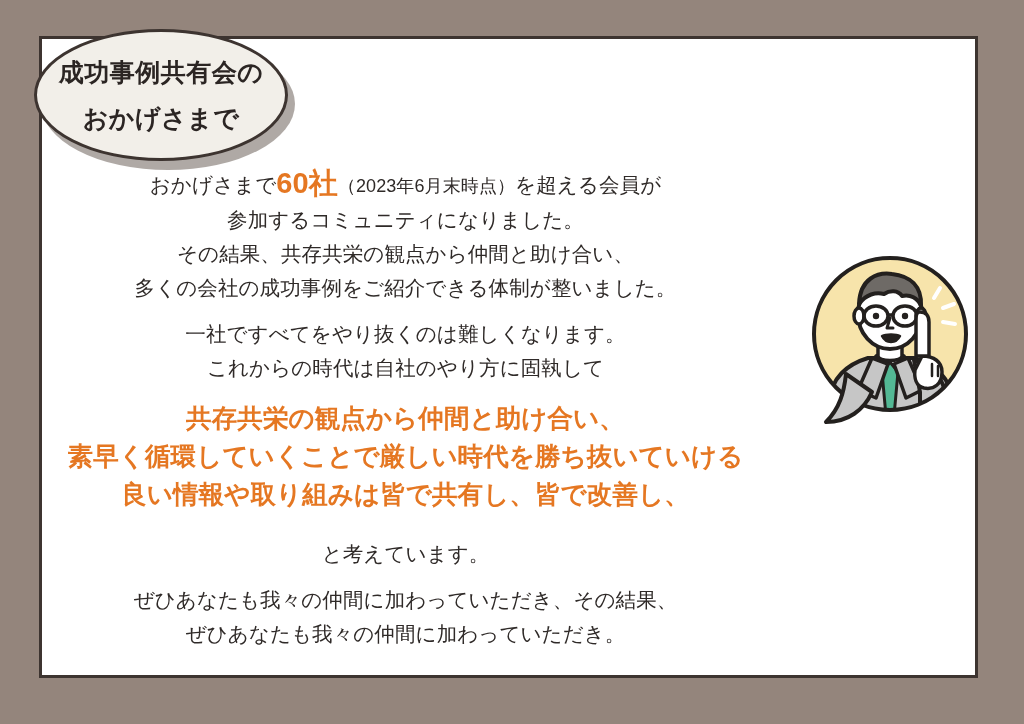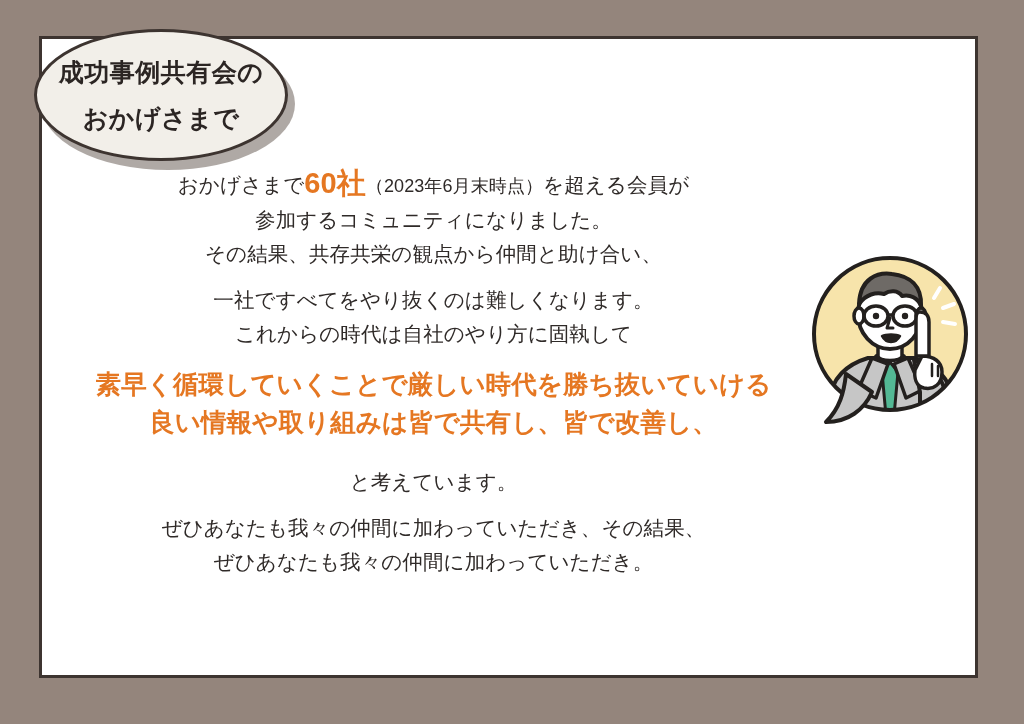--- a/index.html
+++ b/index.html
@@ -73,21 +73,21 @@
     font-size: 25px;
     font-weight: bold;
     letter-spacing: .5px;
     line-height: 1.12;
     white-space: nowrap;
   }
 
   
   #body-text {
     position: absolute;
-    left: 52px;
+    left: 24px;
     top: 166px;
     width: 780px;
     text-align: center;
     color: #2f2a28;
   }
   .para {
     margin: 0;
   }
   .para .line {
     display: block;
@@ -145,28 +145,30 @@
       <span>おかげさまで</span>
     </div>
   </div>
 
   <div id="body-text">
 
     <p class="para block-a">
       <span class="line"><span>おかげさまで</span><span class="hl-count">60社</span><span class="note">（2023年6月末時点）</span><span>を超える会員が</span></span>
       <span class="line">参加するコミュニティになりました。</span>
       <span class="line">その結果、共存共栄の観点から仲間と助け合い、</span>
+      <span class="line">多くの会社の成功事例をご紹介できる体制が整いました。</span>
     </p>
 
     <p class="para block-b">
       <span class="line">一社ですべてをやり抜くのは難しくなります。</span>
       <span class="line">これからの時代は自社のやり方に固執して</span>
     </p>
 
     <p class="para block-c">
+      <span class="line">共存共栄の観点から仲間と助け合い、</span>
       <span class="line">素早く循環していくことで厳しい時代を勝ち抜いていける</span>
       <span class="line">良い情報や取り組みは皆で共有し、皆で改善し、</span>
     </p>
 
     <p class="para block-d">
       <span class="line">と考えています。</span>
     </p>
 
     <p class="para block-e">
       <span class="line">ぜひあなたも我々の仲間に加わっていただき、その結果、</span>

